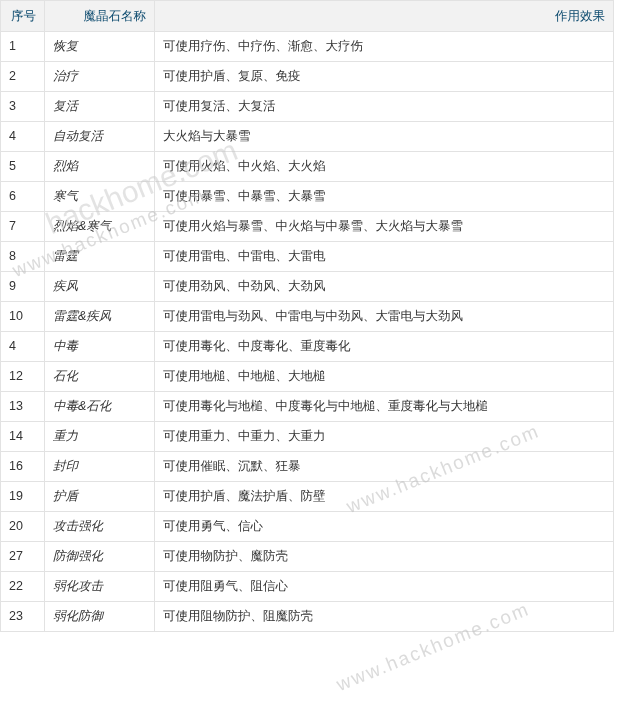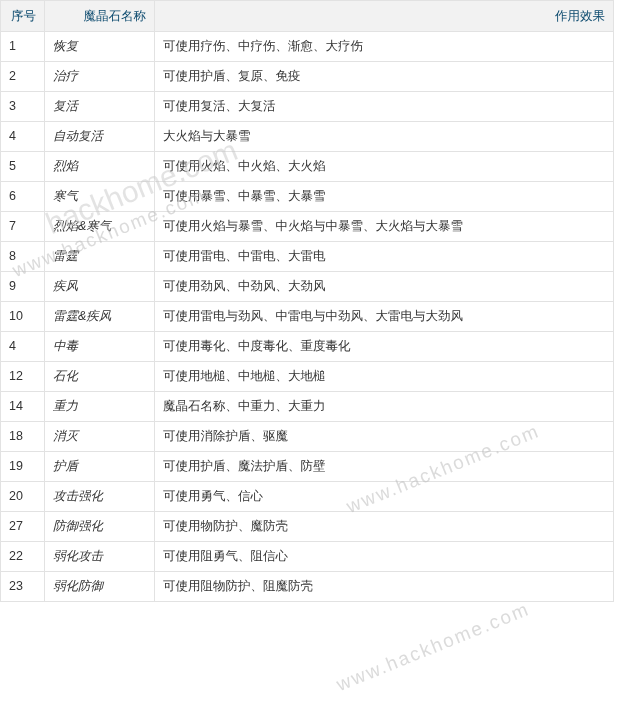--- a/index.html
+++ b/index.html
@@ -155,28 +155,33 @@
         <td class="idx">4</td>
         <td class="name">中毒</td>
         <td class="eff">可使用毒化、中度毒化、重度毒化</td>
       </tr>
       <tr>
         <td class="idx">12</td>
         <td class="name">石化</td>
         <td class="eff">可使用地槌、中地槌、大地槌</td>
       </tr>
       <tr>
+        <td class="idx">13</td>
+        <td class="name">中毒&amp;石化</td>
+        <td class="eff">可使用毒化与地槌、中度毒化与中地槌、重度毒化与大地槌</td>
+      </tr>
+      <tr>
         <td class="idx">14</td>
         <td class="name">重力</td>
-        <td class="eff">魔晶石名称、中重力、大重力</td>
-      </tr>
-      <tr>
-        <td class="idx">18</td>
-        <td class="name">消灭</td>
-        <td class="eff">可使用消除护盾、驱魔</td>
+        <td class="eff">可使用重力、中重力、大重力</td>
+      </tr>
+      <tr>
+        <td class="idx">16</td>
+        <td class="name">封印</td>
+        <td class="eff">可使用催眠、沉默、狂暴</td>
       </tr>
       <tr>
         <td class="idx">19</td>
         <td class="name">护盾</td>
         <td class="eff">可使用护盾、魔法护盾、防壁</td>
       </tr>
       <tr>
         <td class="idx">20</td>
         <td class="name">攻击强化</td>
         <td class="eff">可使用勇气、信心</td>

